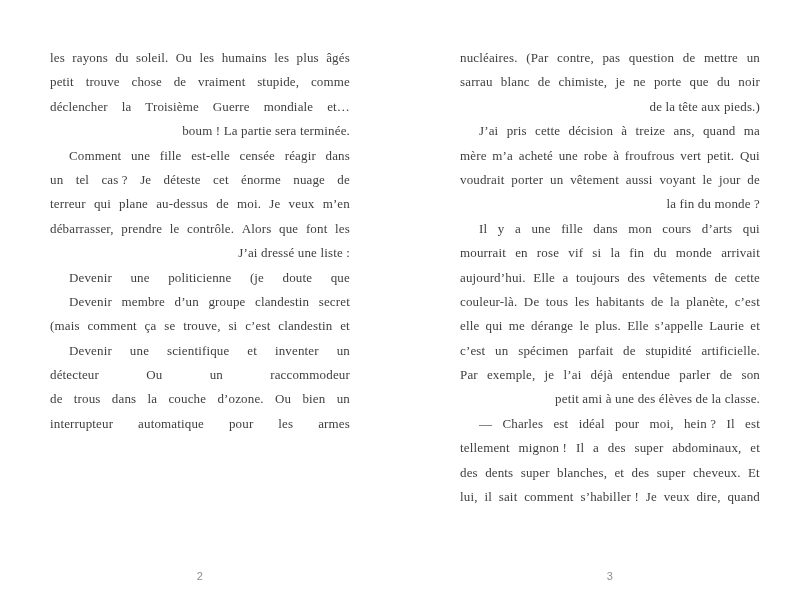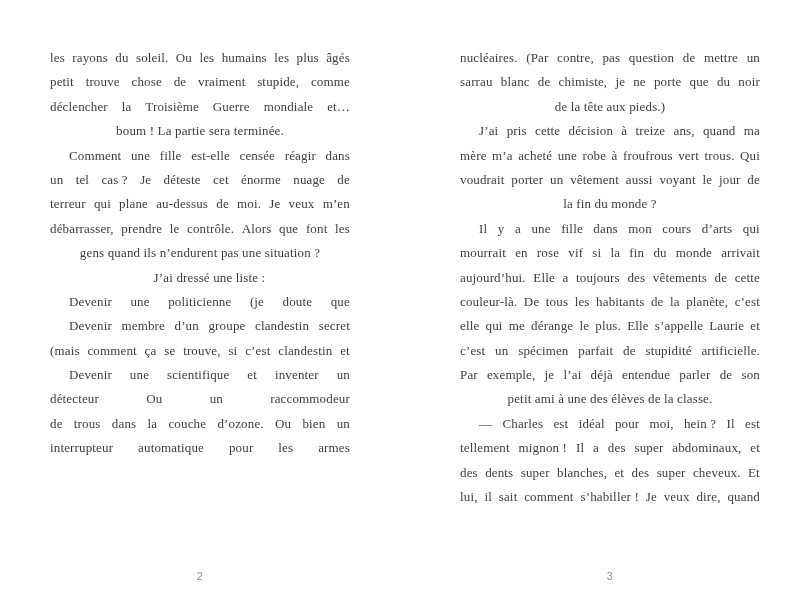--- a/index.html
+++ b/index.html
@@ -38,21 +38,21 @@
     height: 24.4px;
     overflow: visible;
   }
   .line.just {
     display: flex;
     justify-content: space-between;
   }
   .line.just span { white-space: pre; }
   .line.last {
     display: block;
-    text-align: center;
+    text-align: right;
     white-space: pre;
   }
   .line.indent { padding-left: 19px; }
   .pagenum {
     position: absolute;
     top: 524px;
     left: 0;
     width: 100%;
     text-align: center;
     font-family: "Liberation Sans", sans-serif;
@@ -135,21 +135,20 @@
           <div class="line just">
             <span>débarrasser,</span>
             <span>prendre</span>
             <span>le</span>
             <span>contrôle.</span>
             <span>Alors</span>
             <span>que</span>
             <span>font</span>
             <span>les</span>
           </div>
-          <div class="line last">gens quand ils n’endurent pas une situation&nbsp;?</div>
         </div>
         <div class="paragraph">
           <div class="line last indent">J’ai dressé une liste&nbsp;:</div>
         </div>
         <div class="paragraph">
           <div class="line just indent">
             <span>Devenir</span>
             <span>une</span>
             <span>politicienne</span>
             <span>(je</span>
@@ -257,21 +256,21 @@
           </div>
           <div class="line just">
             <span>mère</span>
             <span>m’a</span>
             <span>acheté</span>
             <span>une</span>
             <span>robe</span>
             <span>à</span>
             <span>froufrous</span>
             <span>vert</span>
-            <span>trous.</span>
+            <span>petit.</span>
             <span>Qui</span>
           </div>
           <div class="line just">
             <span>voudrait</span>
             <span>porter</span>
             <span>un</span>
             <span>vêtement</span>
             <span>aussi</span>
             <span>voyant</span>
             <span>le</span>

